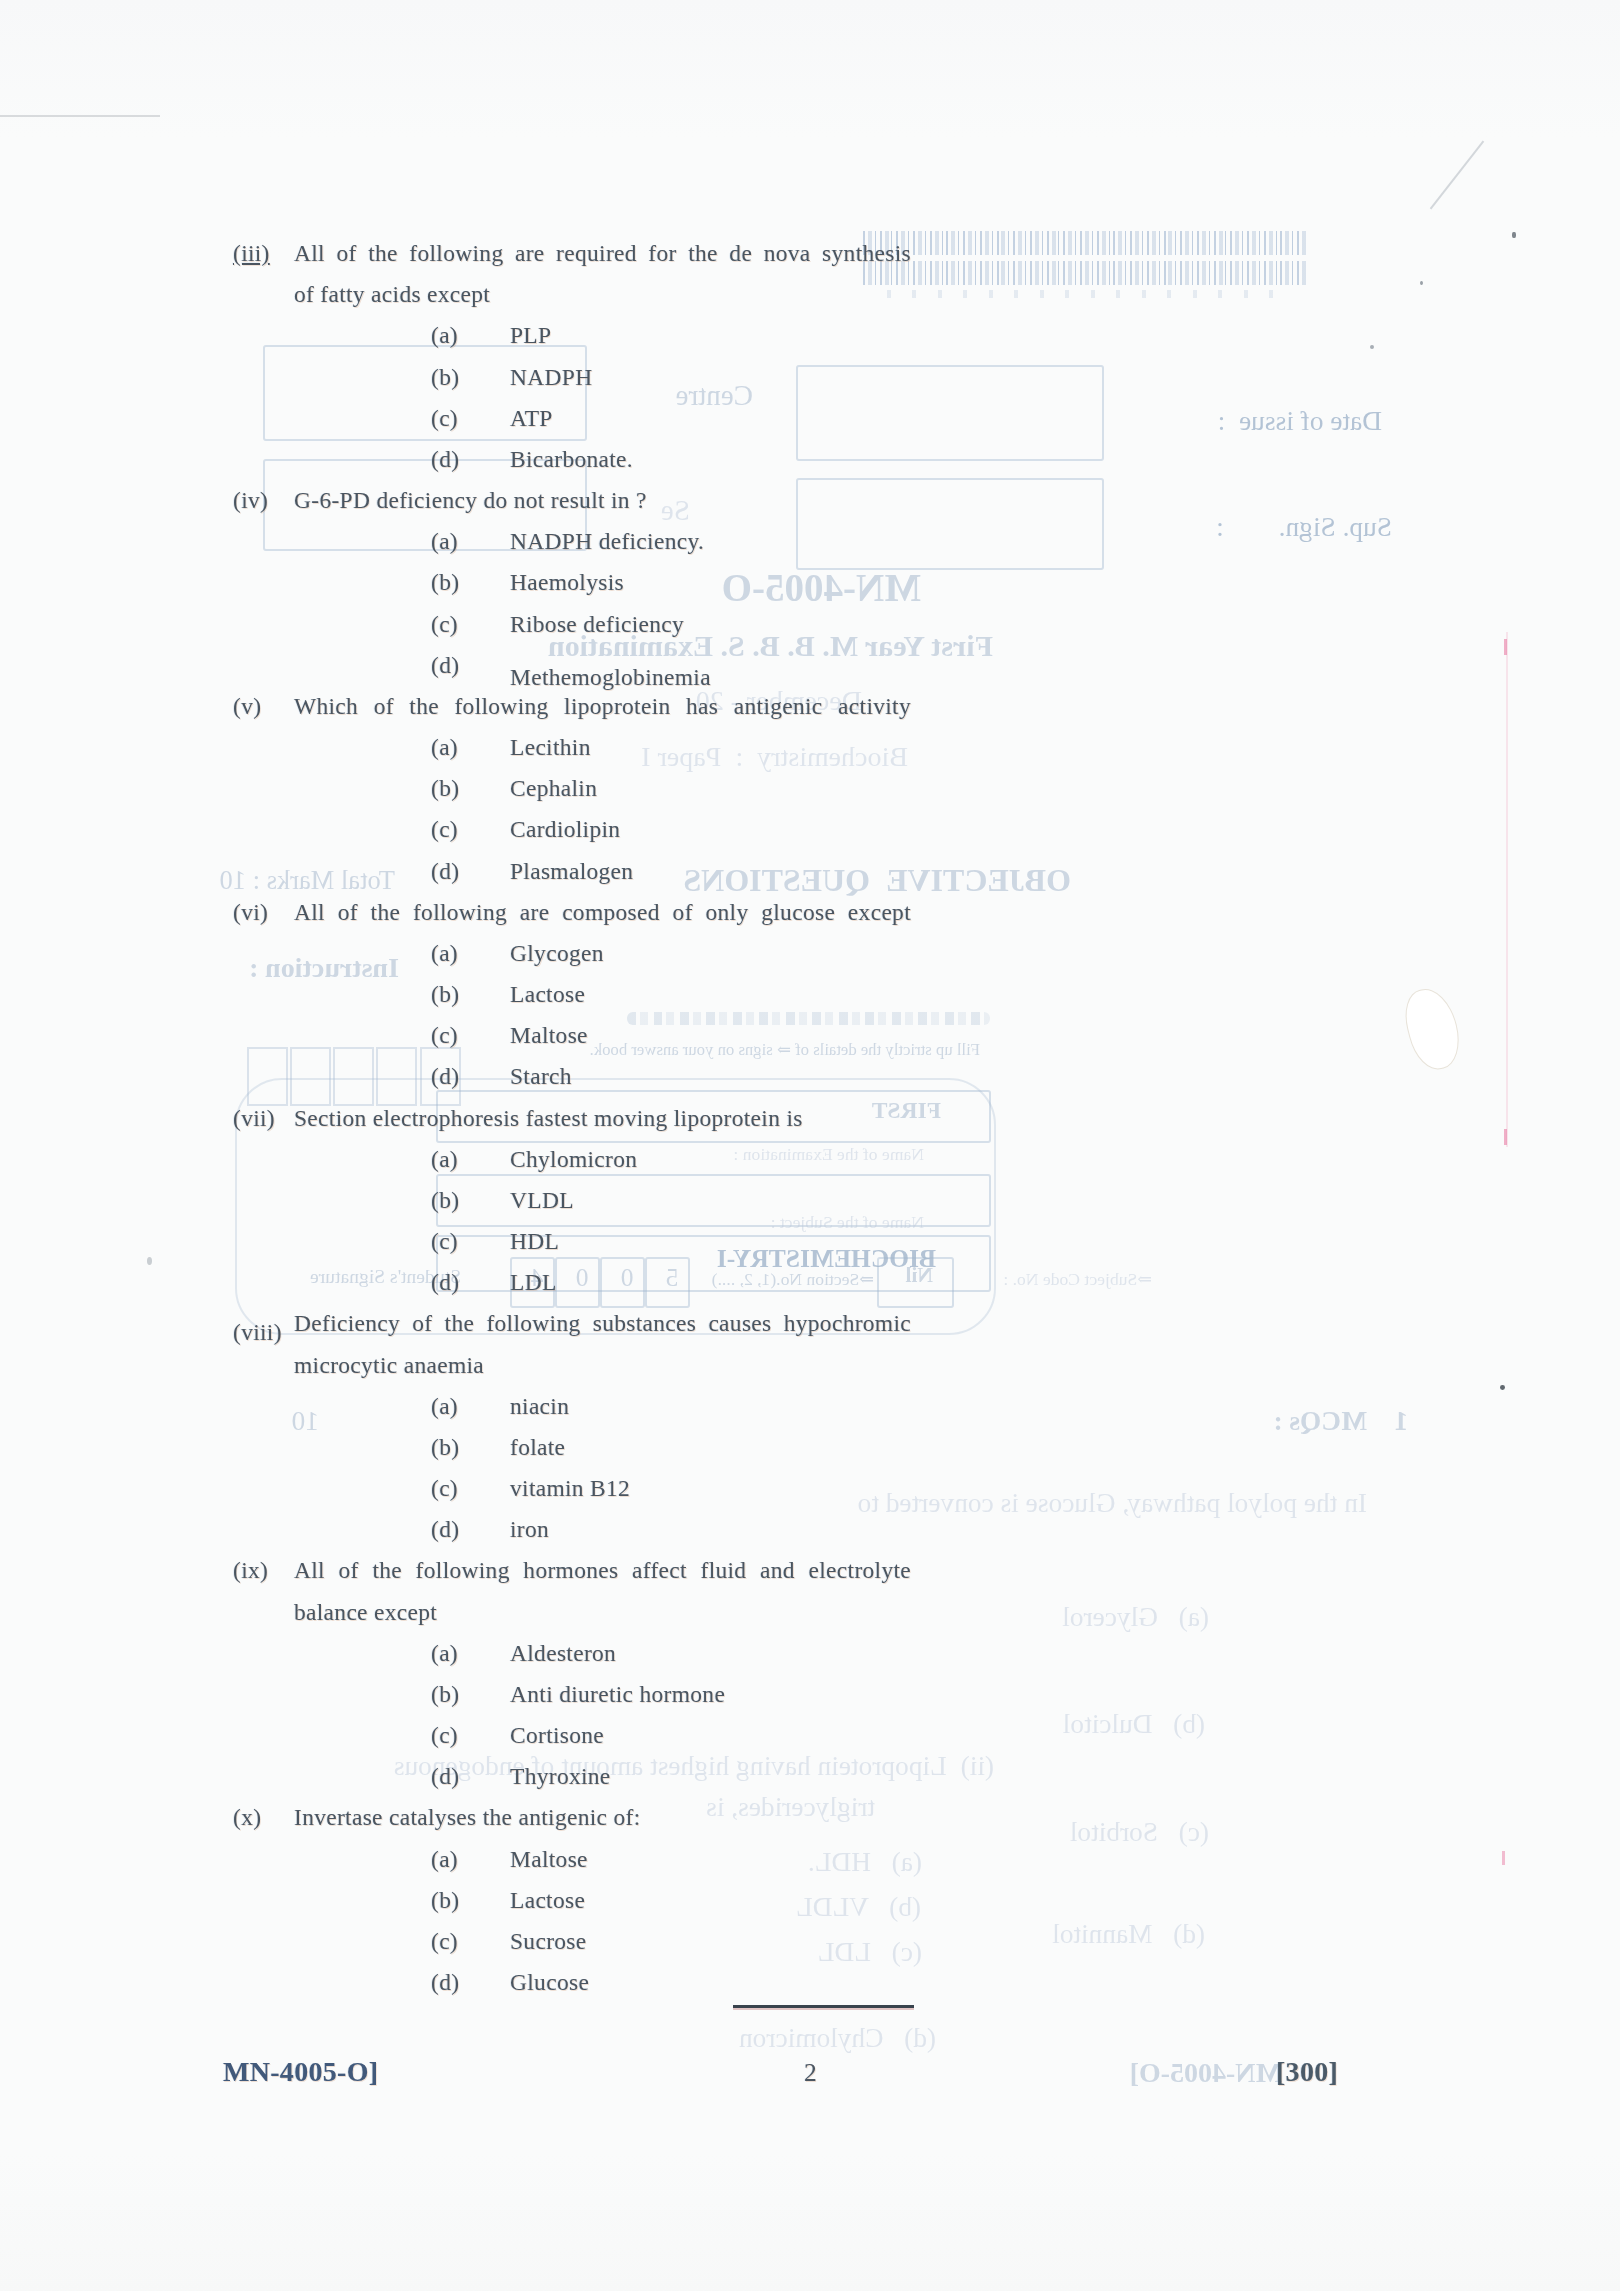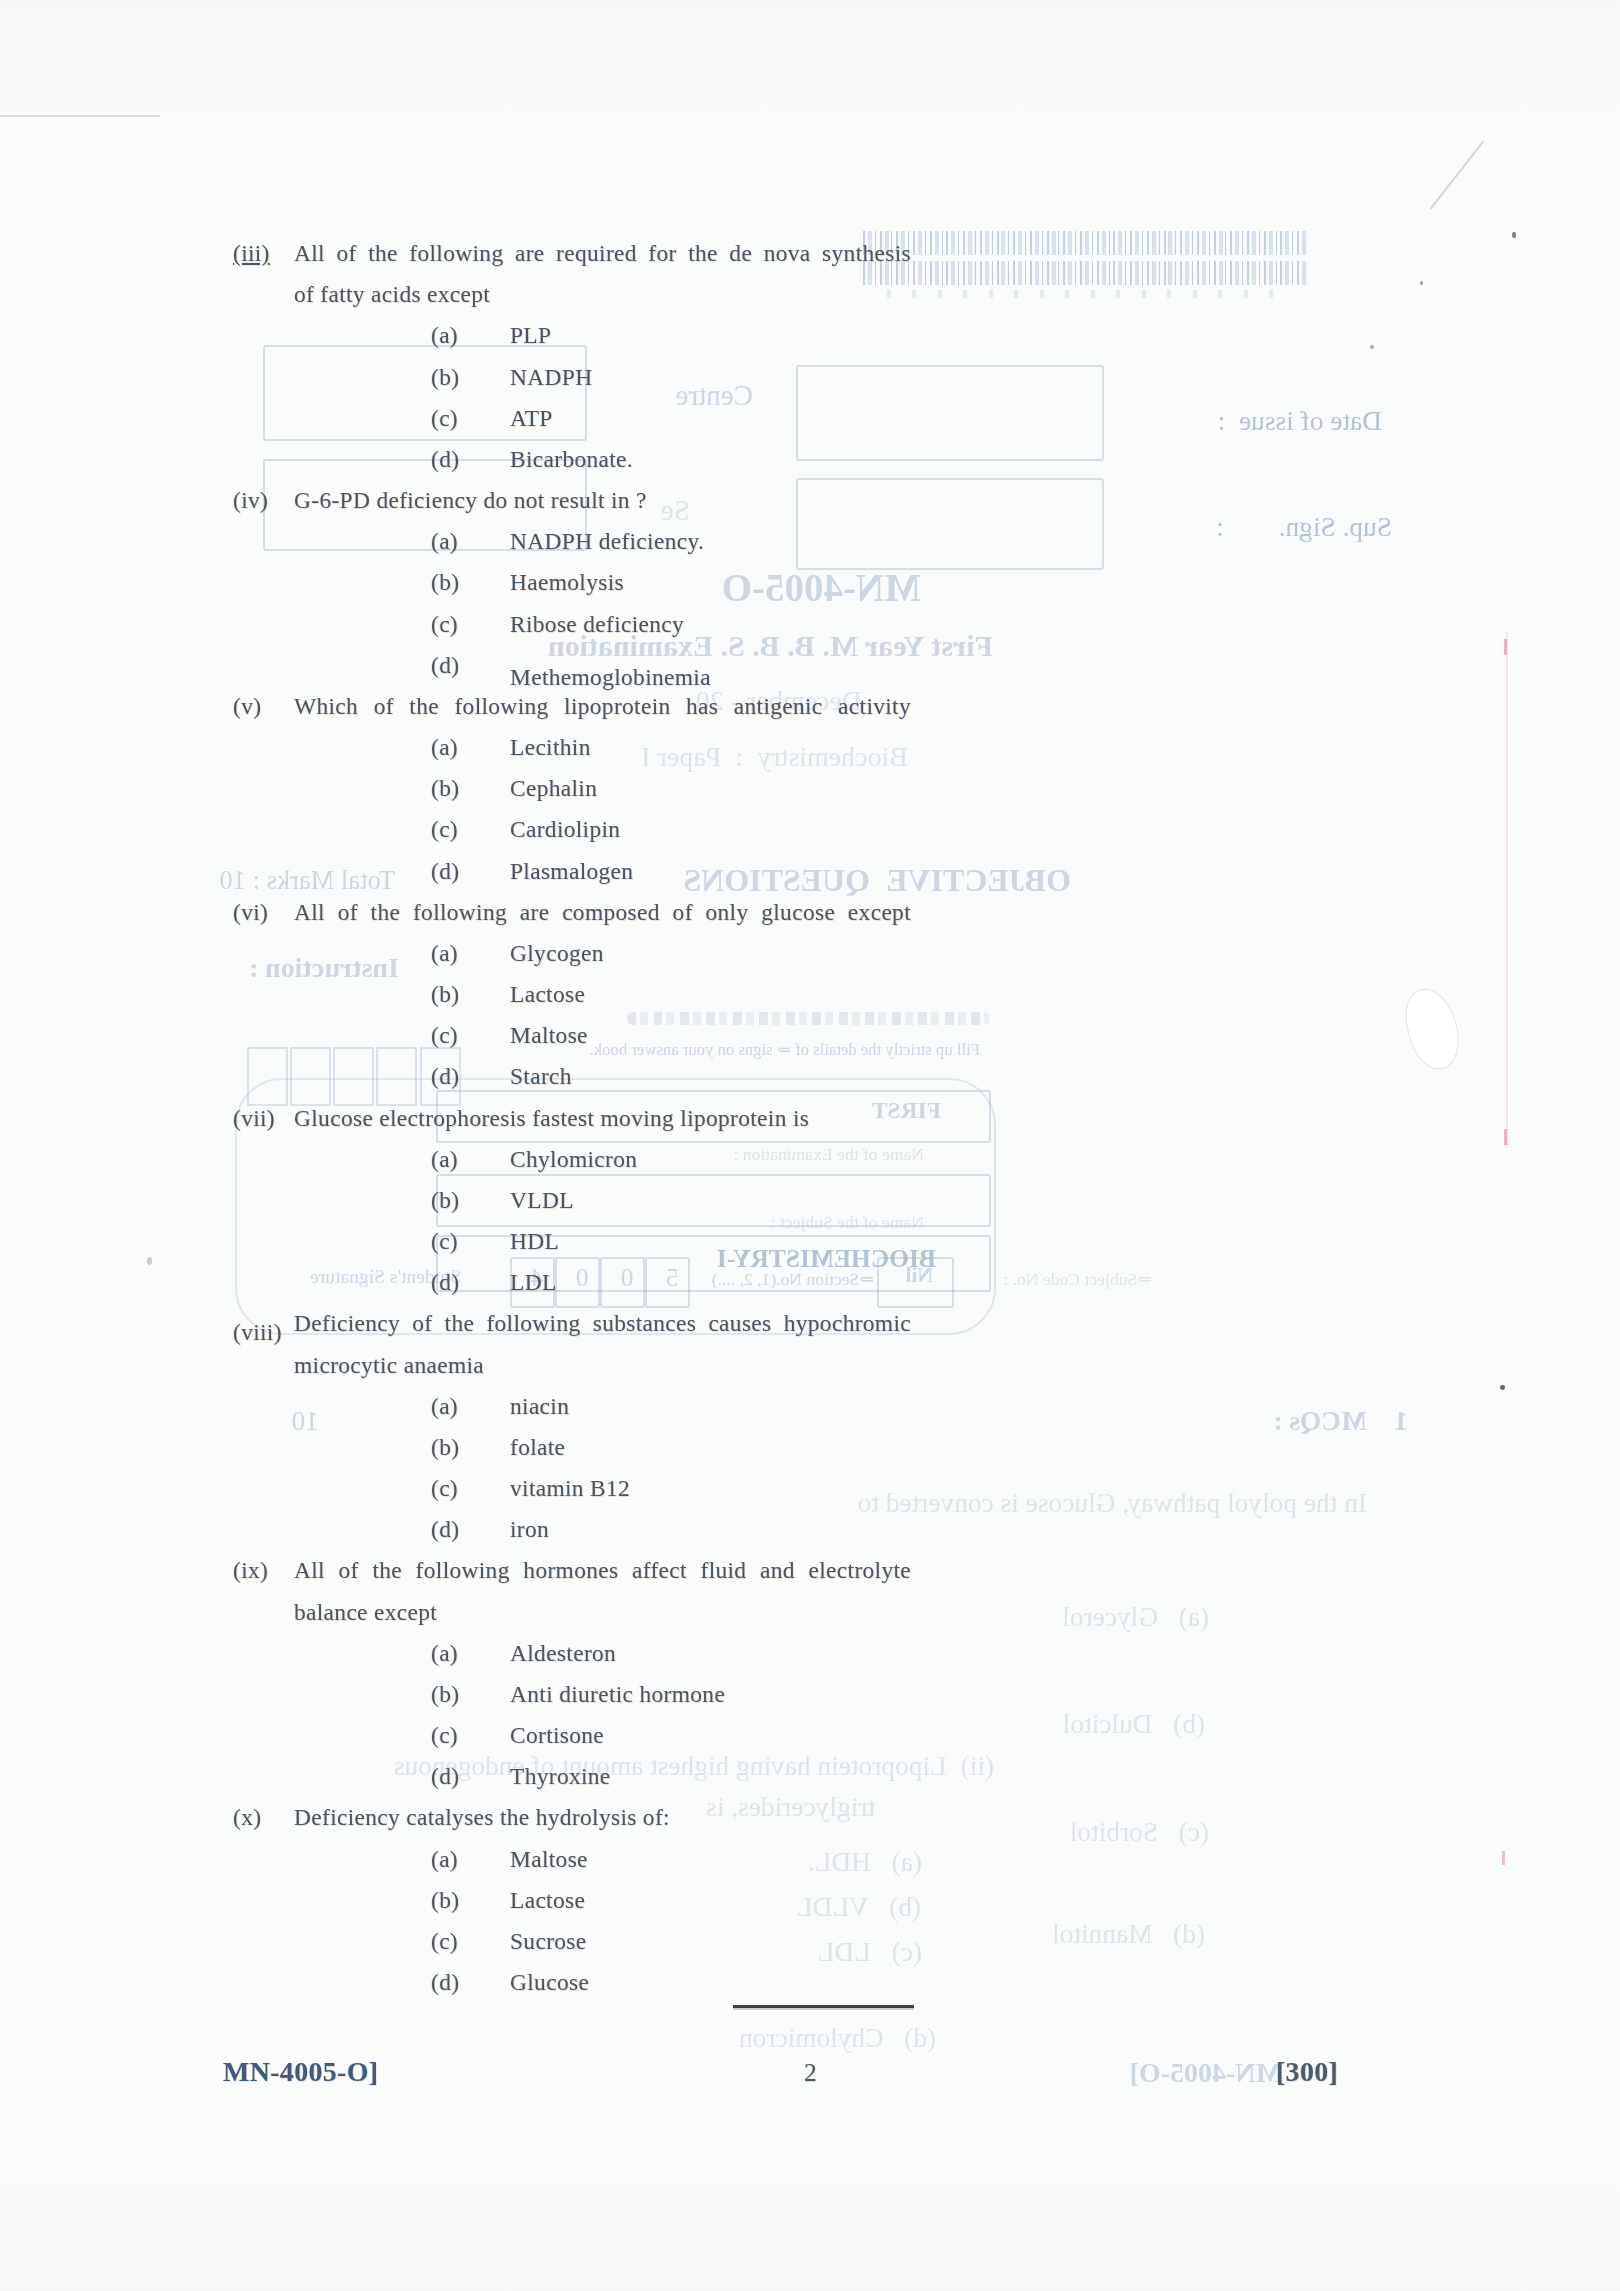--- a/index.html
+++ b/index.html
@@ -176,21 +176,21 @@
       <div class="txt qline just" style="left: 294px; top: 899px;">All of the following are composed of only glucose except</div>
       <div class="txt optlab" style="top: 940px;">(a)</div>
       <div class="txt opttxt" style="top: 940px;">Glycogen</div>
       <div class="txt optlab" style="top: 981px;">(b)</div>
       <div class="txt opttxt" style="top: 981px;">Lactose</div>
       <div class="txt optlab" style="top: 1022px;">(c)</div>
       <div class="txt opttxt" style="top: 1022px;">Maltose</div>
       <div class="txt optlab" style="top: 1063px;">(d)</div>
       <div class="txt opttxt" style="top: 1063px;">Starch</div>
       <div class="txt qnum" style="top: 1105px;">(vii)</div>
-      <div class="txt qline" style="left: 294px; top: 1105px;">Glucose electrophoresis fastest moving lipoprotein is</div>
+      <div class="txt qline" style="left: 294px; top: 1105px;">Section electrophoresis fastest moving lipoprotein is</div>
       <div class="txt optlab" style="top: 1146px;">(a)</div>
       <div class="txt opttxt" style="top: 1146px;">Chylomicron</div>
       <div class="txt optlab" style="top: 1187px;">(b)</div>
       <div class="txt opttxt" style="top: 1187px;">VLDL</div>
       <div class="txt optlab" style="top: 1228px;">(c)</div>
       <div class="txt opttxt" style="top: 1228px;">HDL</div>
       <div class="txt optlab" style="top: 1269px;">(d)</div>
       <div class="txt opttxt" style="top: 1269px;">LDL</div>
       <div class="txt qnum" style="top: 1319px;">(viii)</div>
       <div class="txt qline just" style="left: 294px; top: 1310px;">Deficiency of the following substances causes hypochromic</div>
@@ -208,21 +208,21 @@
       <div class="txt qline" style="left: 294px; top: 1599px;">balance except</div>
       <div class="txt optlab" style="top: 1640px;">(a)</div>
       <div class="txt opttxt" style="top: 1640px;">Aldesteron</div>
       <div class="txt optlab" style="top: 1681px;">(b)</div>
       <div class="txt opttxt" style="top: 1681px;">Anti diuretic hormone</div>
       <div class="txt optlab" style="top: 1722px;">(c)</div>
       <div class="txt opttxt" style="top: 1722px;">Cortisone</div>
       <div class="txt optlab" style="top: 1763px;">(d)</div>
       <div class="txt opttxt" style="top: 1763px;">Thyroxine</div>
       <div class="txt qnum" style="top: 1804px;">(x)</div>
-      <div class="txt qline" style="left: 294px; top: 1804px;">Deficiency catalyses the hydrolysis of:</div>
+      <div class="txt qline" style="left: 294px; top: 1804px;">Invertase catalyses the antigenic of:</div>
       <div class="txt optlab" style="top: 1846px;">(a)</div>
       <div class="txt opttxt" style="top: 1846px;">Maltose</div>
       <div class="txt optlab" style="top: 1887px;">(b)</div>
       <div class="txt opttxt" style="top: 1887px;">Lactose</div>
       <div class="txt optlab" style="top: 1928px;">(c)</div>
       <div class="txt opttxt" style="top: 1928px;">Sucrose</div>
       <div class="txt optlab" style="top: 1969px;">(d)</div>
       <div class="txt opttxt" style="top: 1969px;">Glucose</div>
     </div>
 

